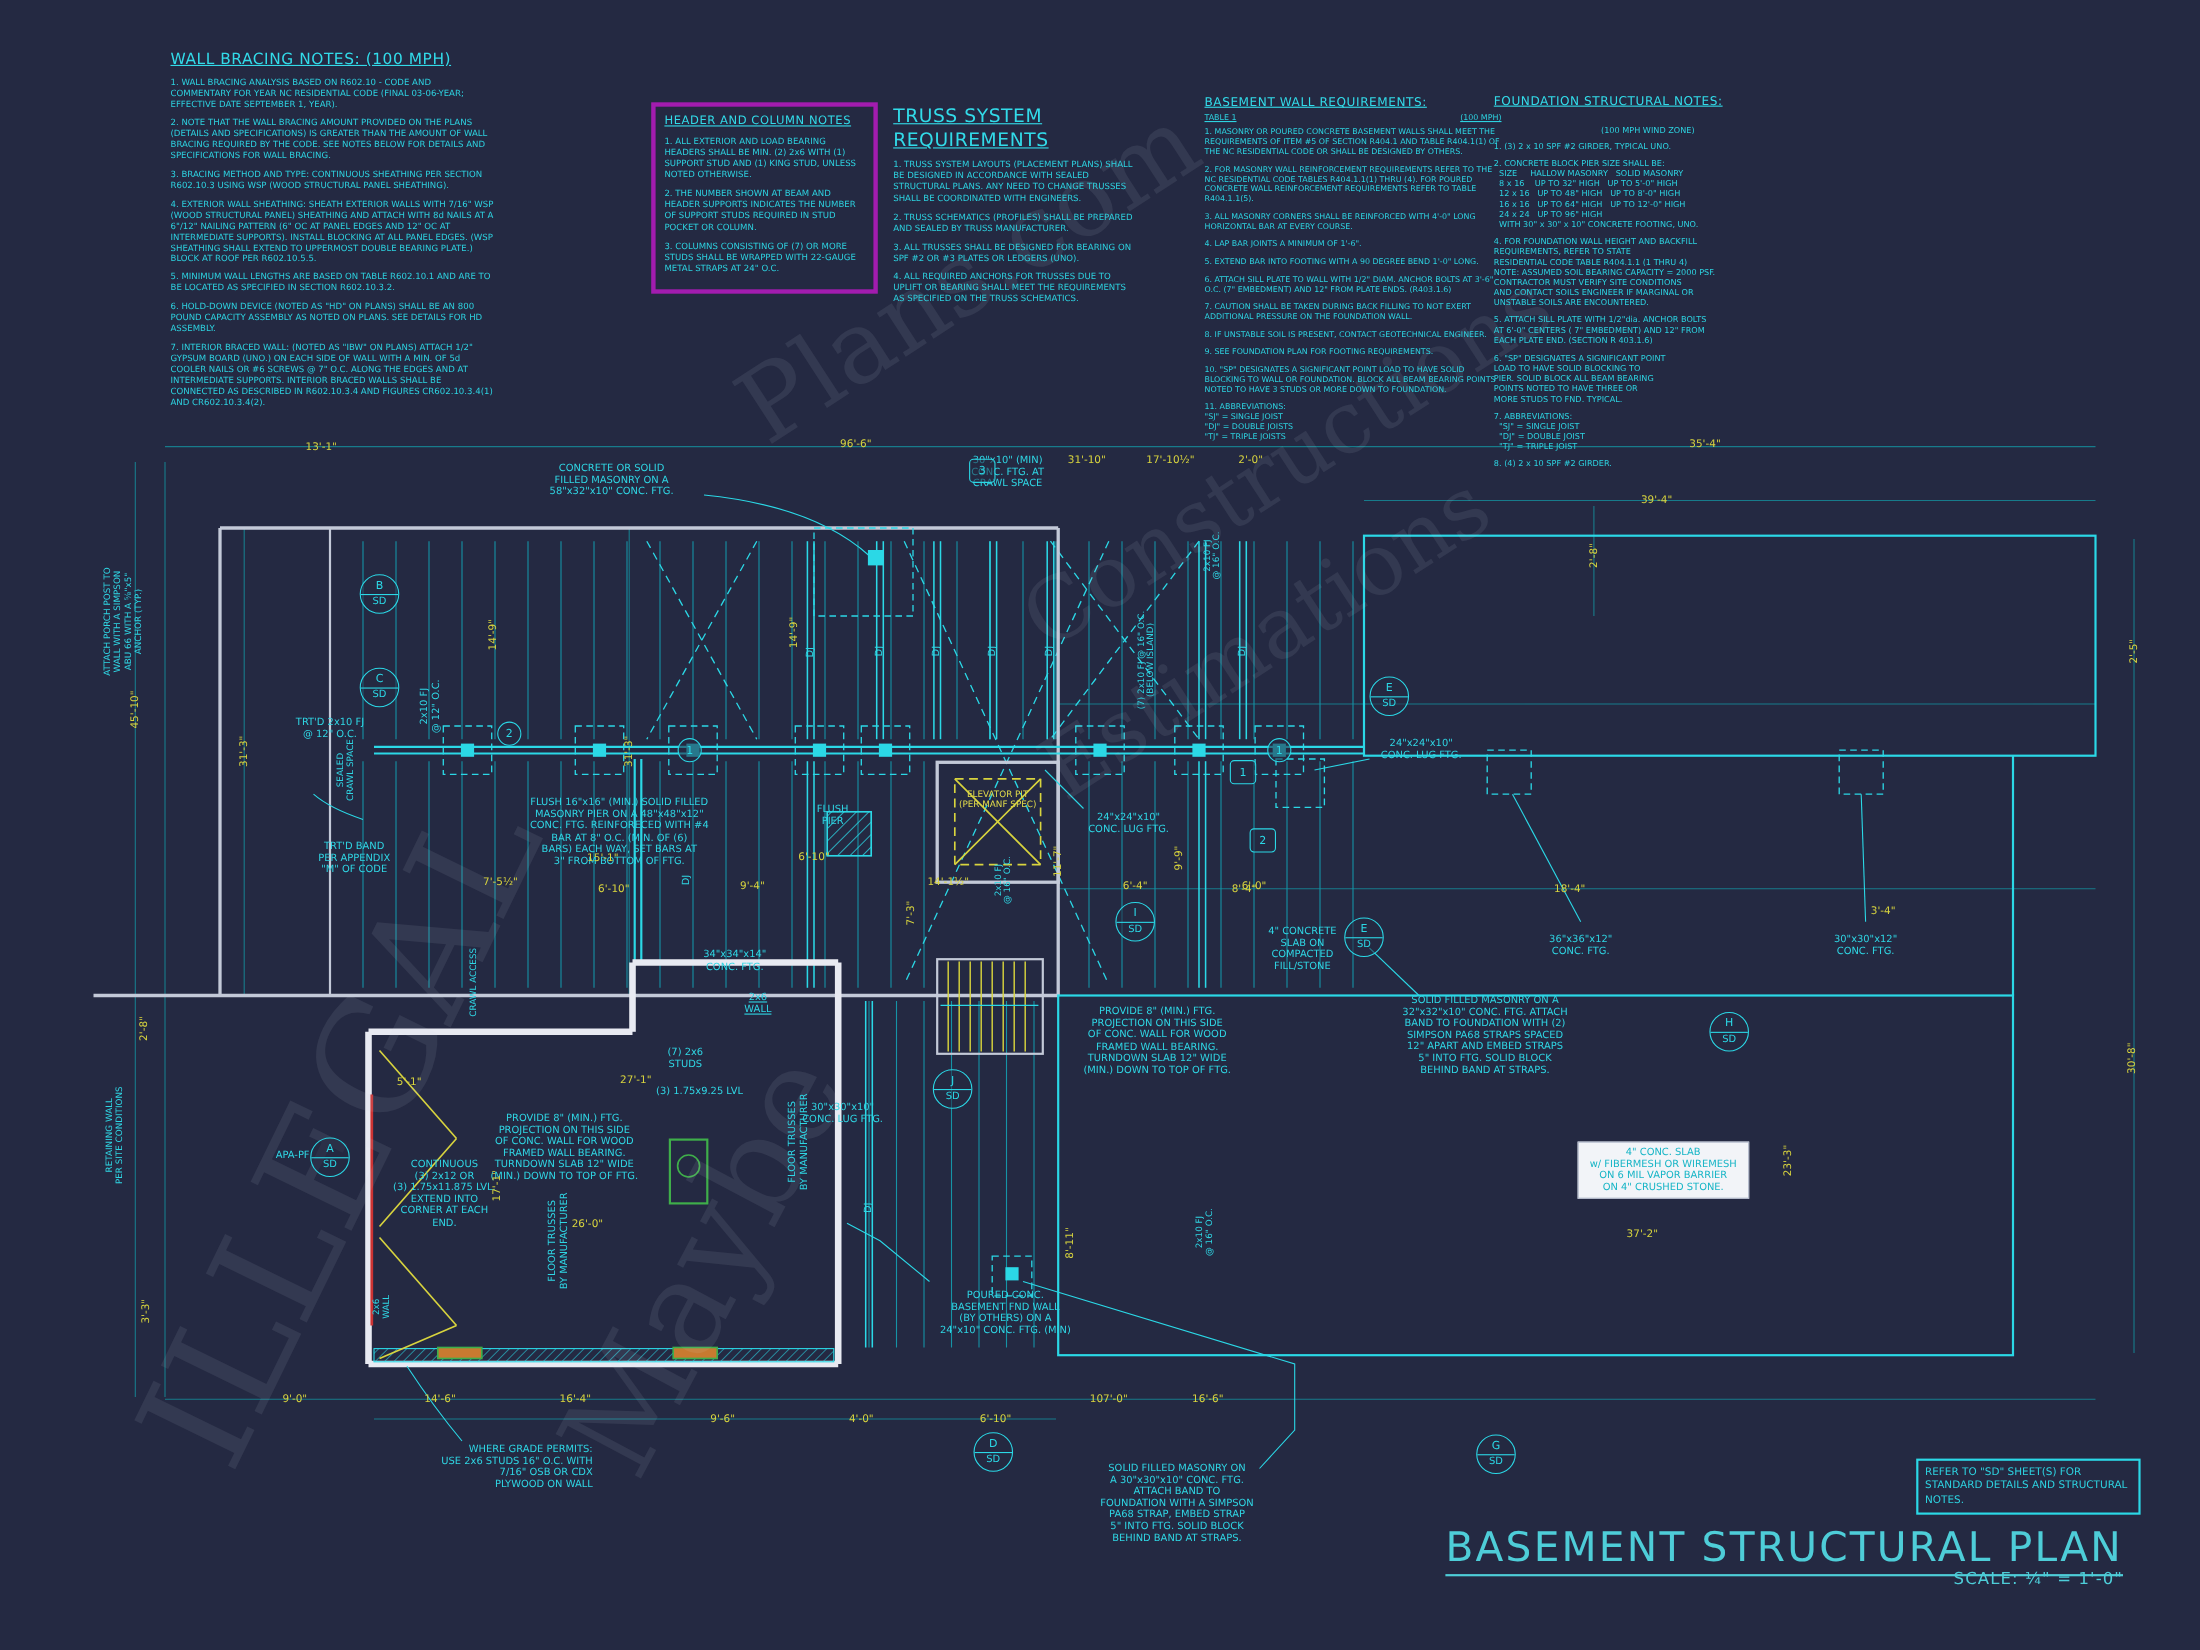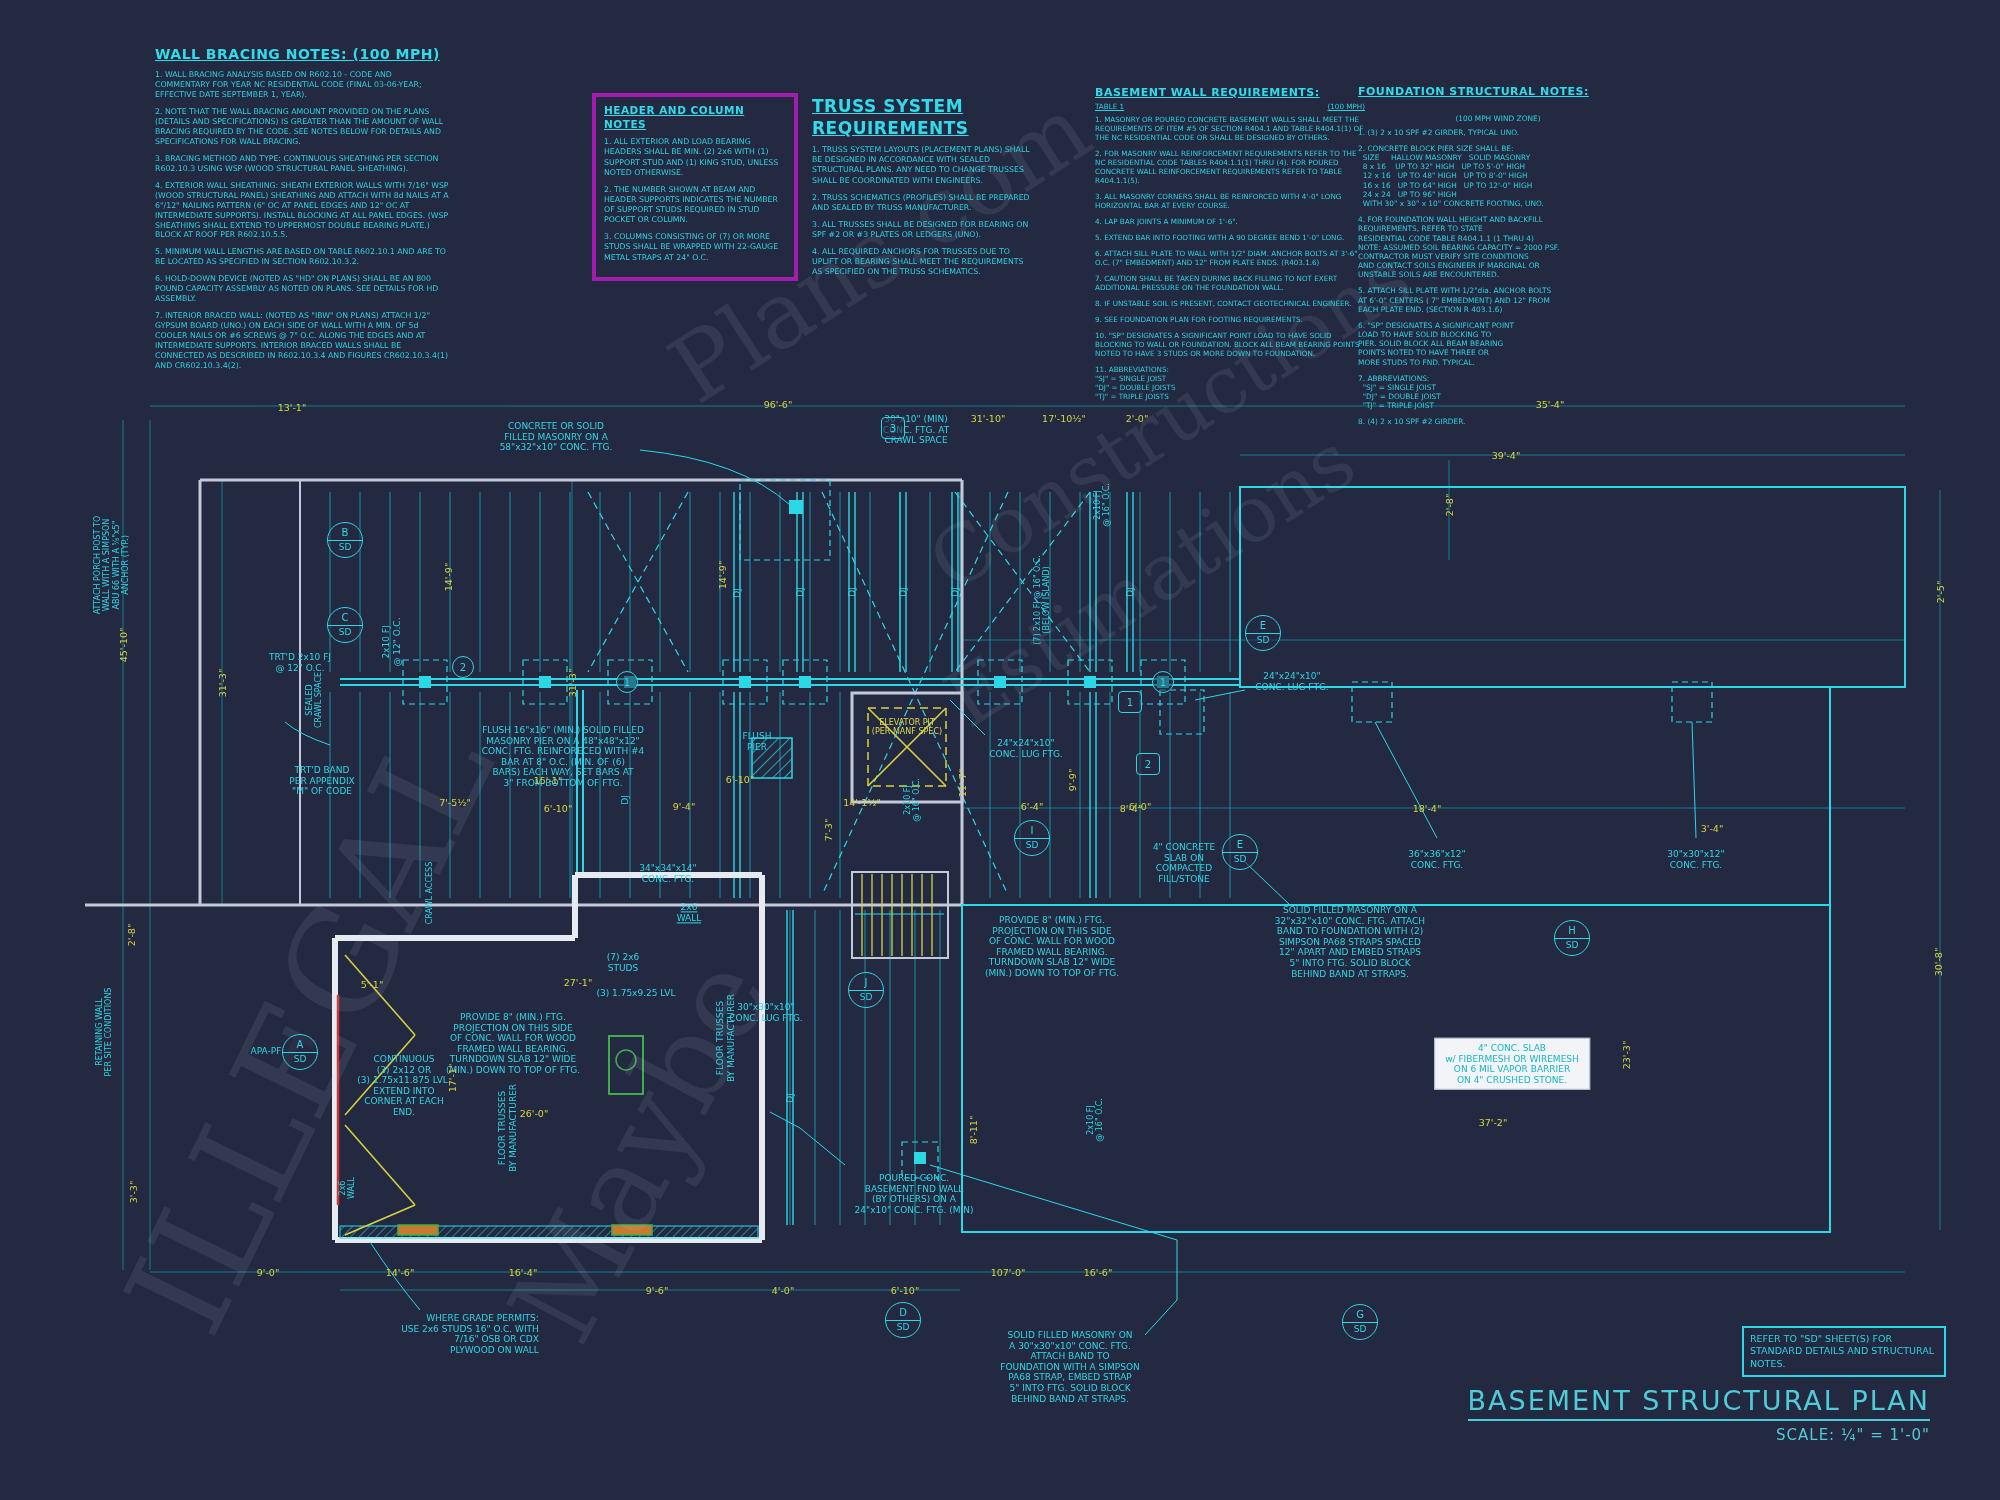--- a/index.html
+++ b/index.html
@@ -1,20 +1,20 @@
 <!DOCTYPE html>
 <html><head>
 <meta charset="utf-8">
 <style>
   html,body{margin:0;padding:0;background:#242942;}
   #sheet{position:relative;width:2000px;height:1500px;background:#242942;overflow:hidden;
          font-family:"DejaVu Sans",sans-serif;}
   
   .note-col{position:absolute;color:#2dd2e0;}
-  .note-title{color:#32dbe9;font-weight:bold;text-decoration:underline;letter-spacing:.5px;margin-bottom:6px;}
+  .note-title{color:#32dbe9;font-weight:normal;text-decoration:underline;letter-spacing:.5px;margin-bottom:6px;}
   .note-para{white-space:pre-line;margin-bottom:7px;}
   .boxed{border:4px solid #a21caf;padding:7px 8px;}
   .pre{white-space:pre-wrap;}
   
   .plan-label{position:absolute;color:#2fd6e4;font-size:9px;line-height:1.18;text-align:center;
               white-space:pre-line;transform:translate(-50%,-50%);}
   .plan-label.yellow{color:#e0da4a;}
   .plan-label.white-box{background:#f2f4f8;color:#17b5c6;padding:4px 10px;border:1px solid #aeb6c8;}
   .plan-dim{position:absolute;color:#d8d43e;font-size:9.5px;white-space:nowrap;transform:translate(-50%,-50%);}
   .marker{position:absolute;transform:translate(-50%,-50%);display:flex;flex-direction:column;align-items:center;
@@ -23,21 +23,21 @@
   .marker.circle .top{border-bottom:1.2px solid #2bd8e6;width:100%;text-align:center;padding-bottom:2px;}
   .marker.circle .bot{padding-top:2px;font-size:9px;}
   .marker.hex{width:22px;height:20px;border-radius:4px;font-size:10px;}
   .marker.num{width:20px;height:20px;border-radius:50%;font-size:10px;}
   
   .wm{position:absolute;font-family:"DejaVu Serif",serif;color:rgba(212,218,238,0.09);
       transform-origin:center;white-space:nowrap;pointer-events:none;}
   
   #refer-box{position:absolute;left:1742px;top:1326px;width:188px;border:2px solid #2bd8e6;
              color:#2dd2e0;font-size:9.5px;line-height:1.3;padding:5px 6px;}
-  #plan-title{position:absolute;right:70px;top:1385px;color:#4ecdd8;font-size:27px;letter-spacing:2px;
+  #plan-title{position:absolute;right:70px;top:1385px;color:#4ecdd8;font-size:37px;letter-spacing:2px;
               border-bottom:2px solid #4ecdd8;padding-bottom:3px;}
   #plan-scale{position:absolute;right:70px;top:1426px;color:#4ecdd8;font-size:15px;letter-spacing:1px;}
 </style>
 </head>
 <body>
 
 <div id="sheet">
 
   <svg id="plan-svg" width="2000" height="1500" viewBox="0 0 2000 1500" style="position:absolute;left:0;top:0;">
     <defs>

